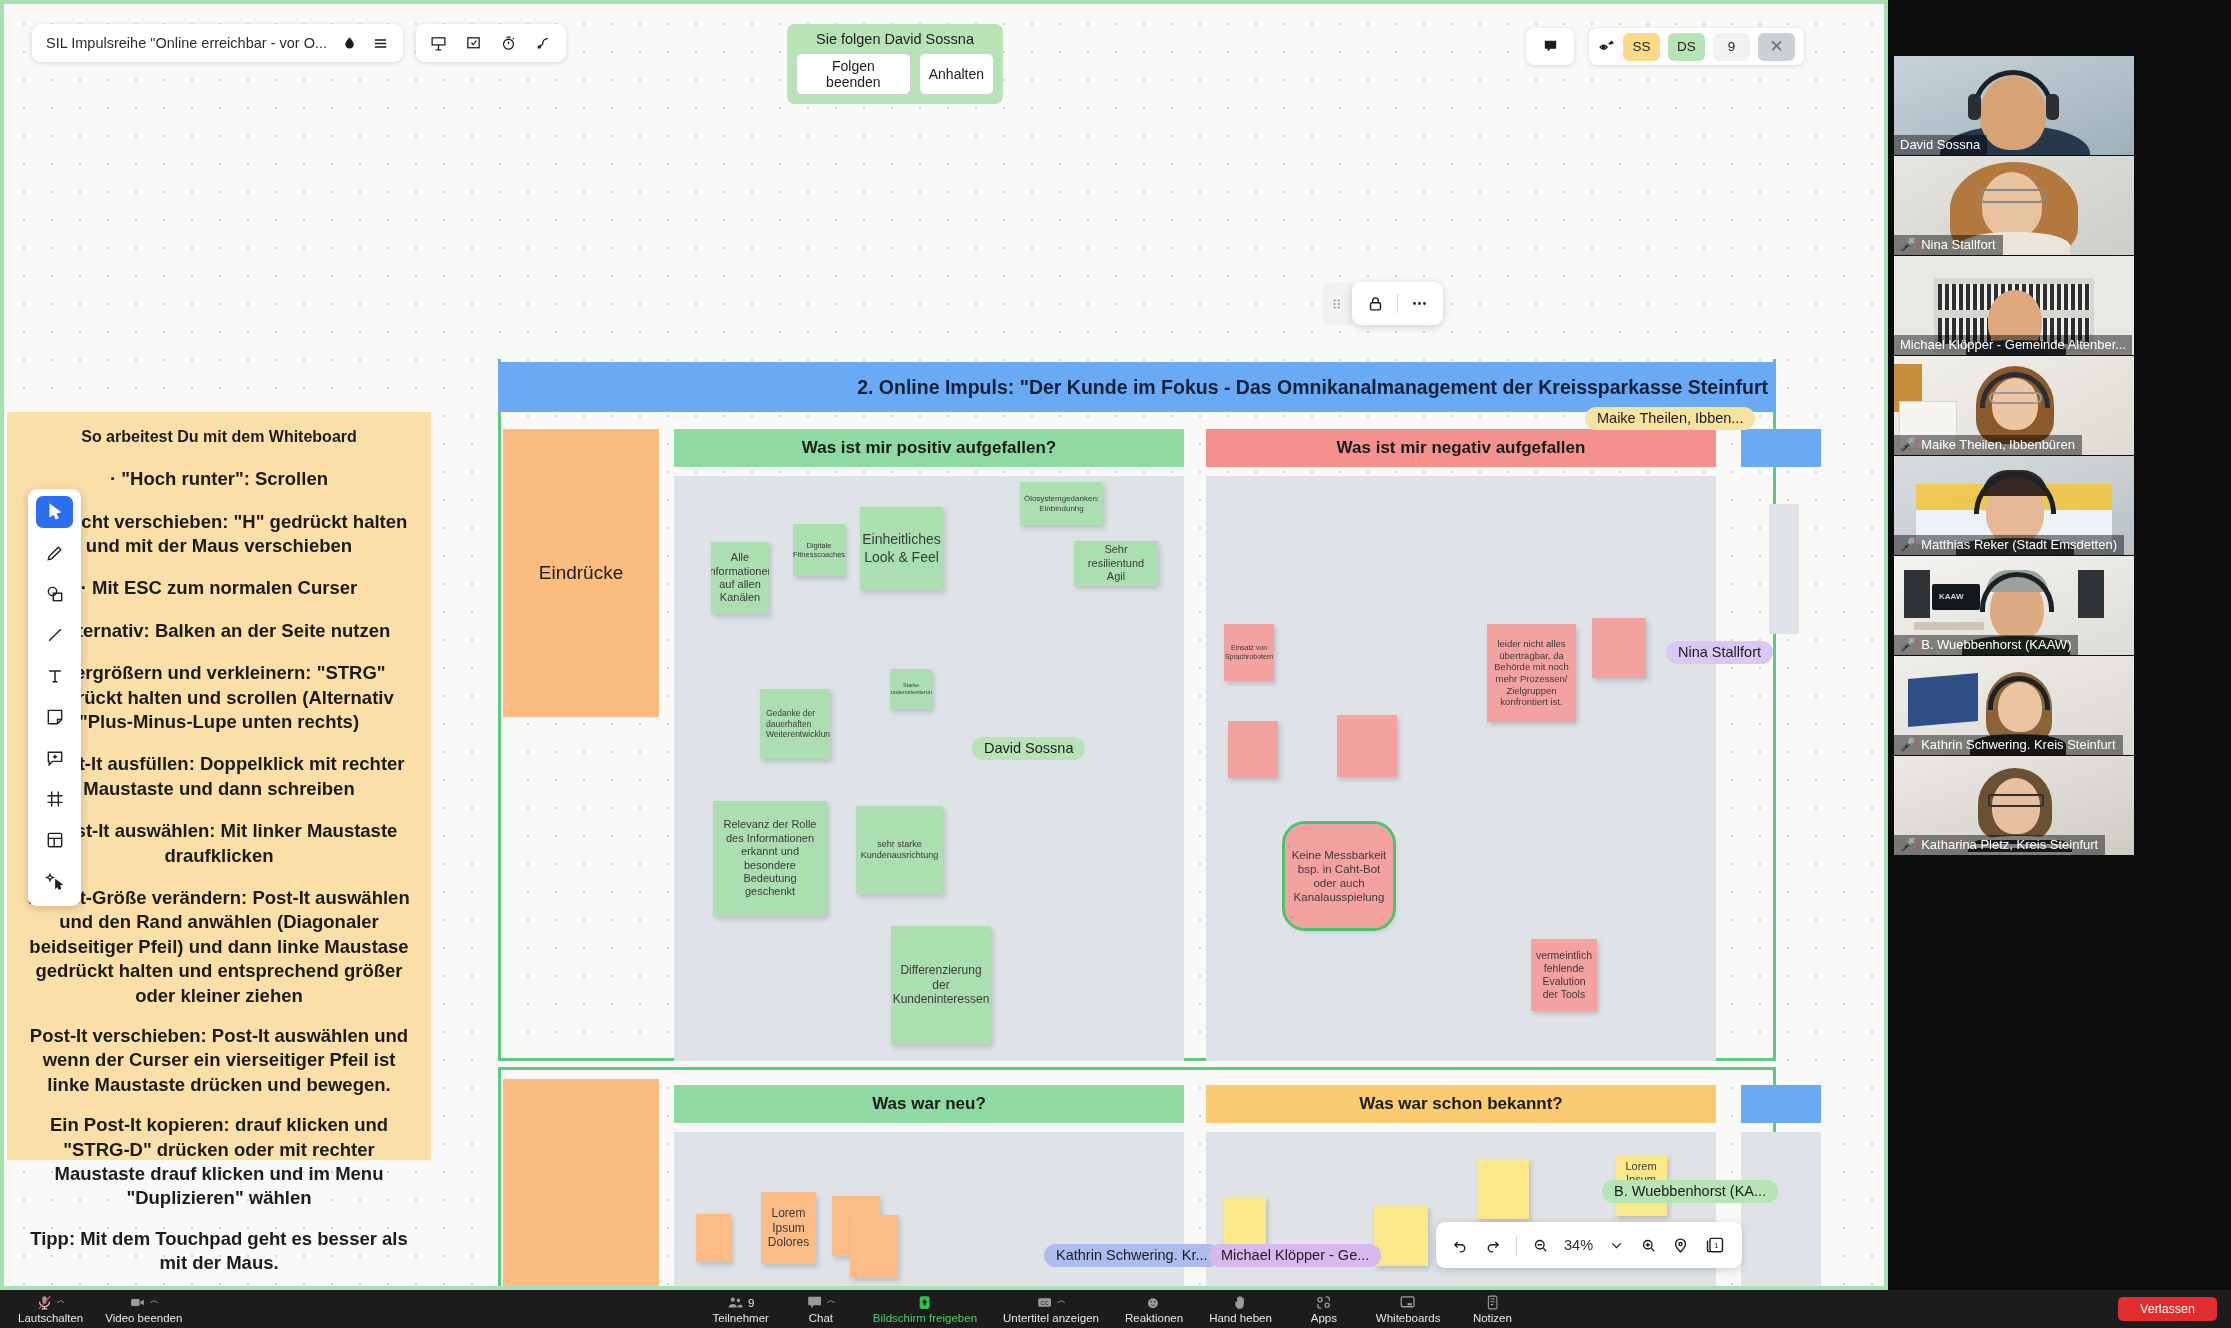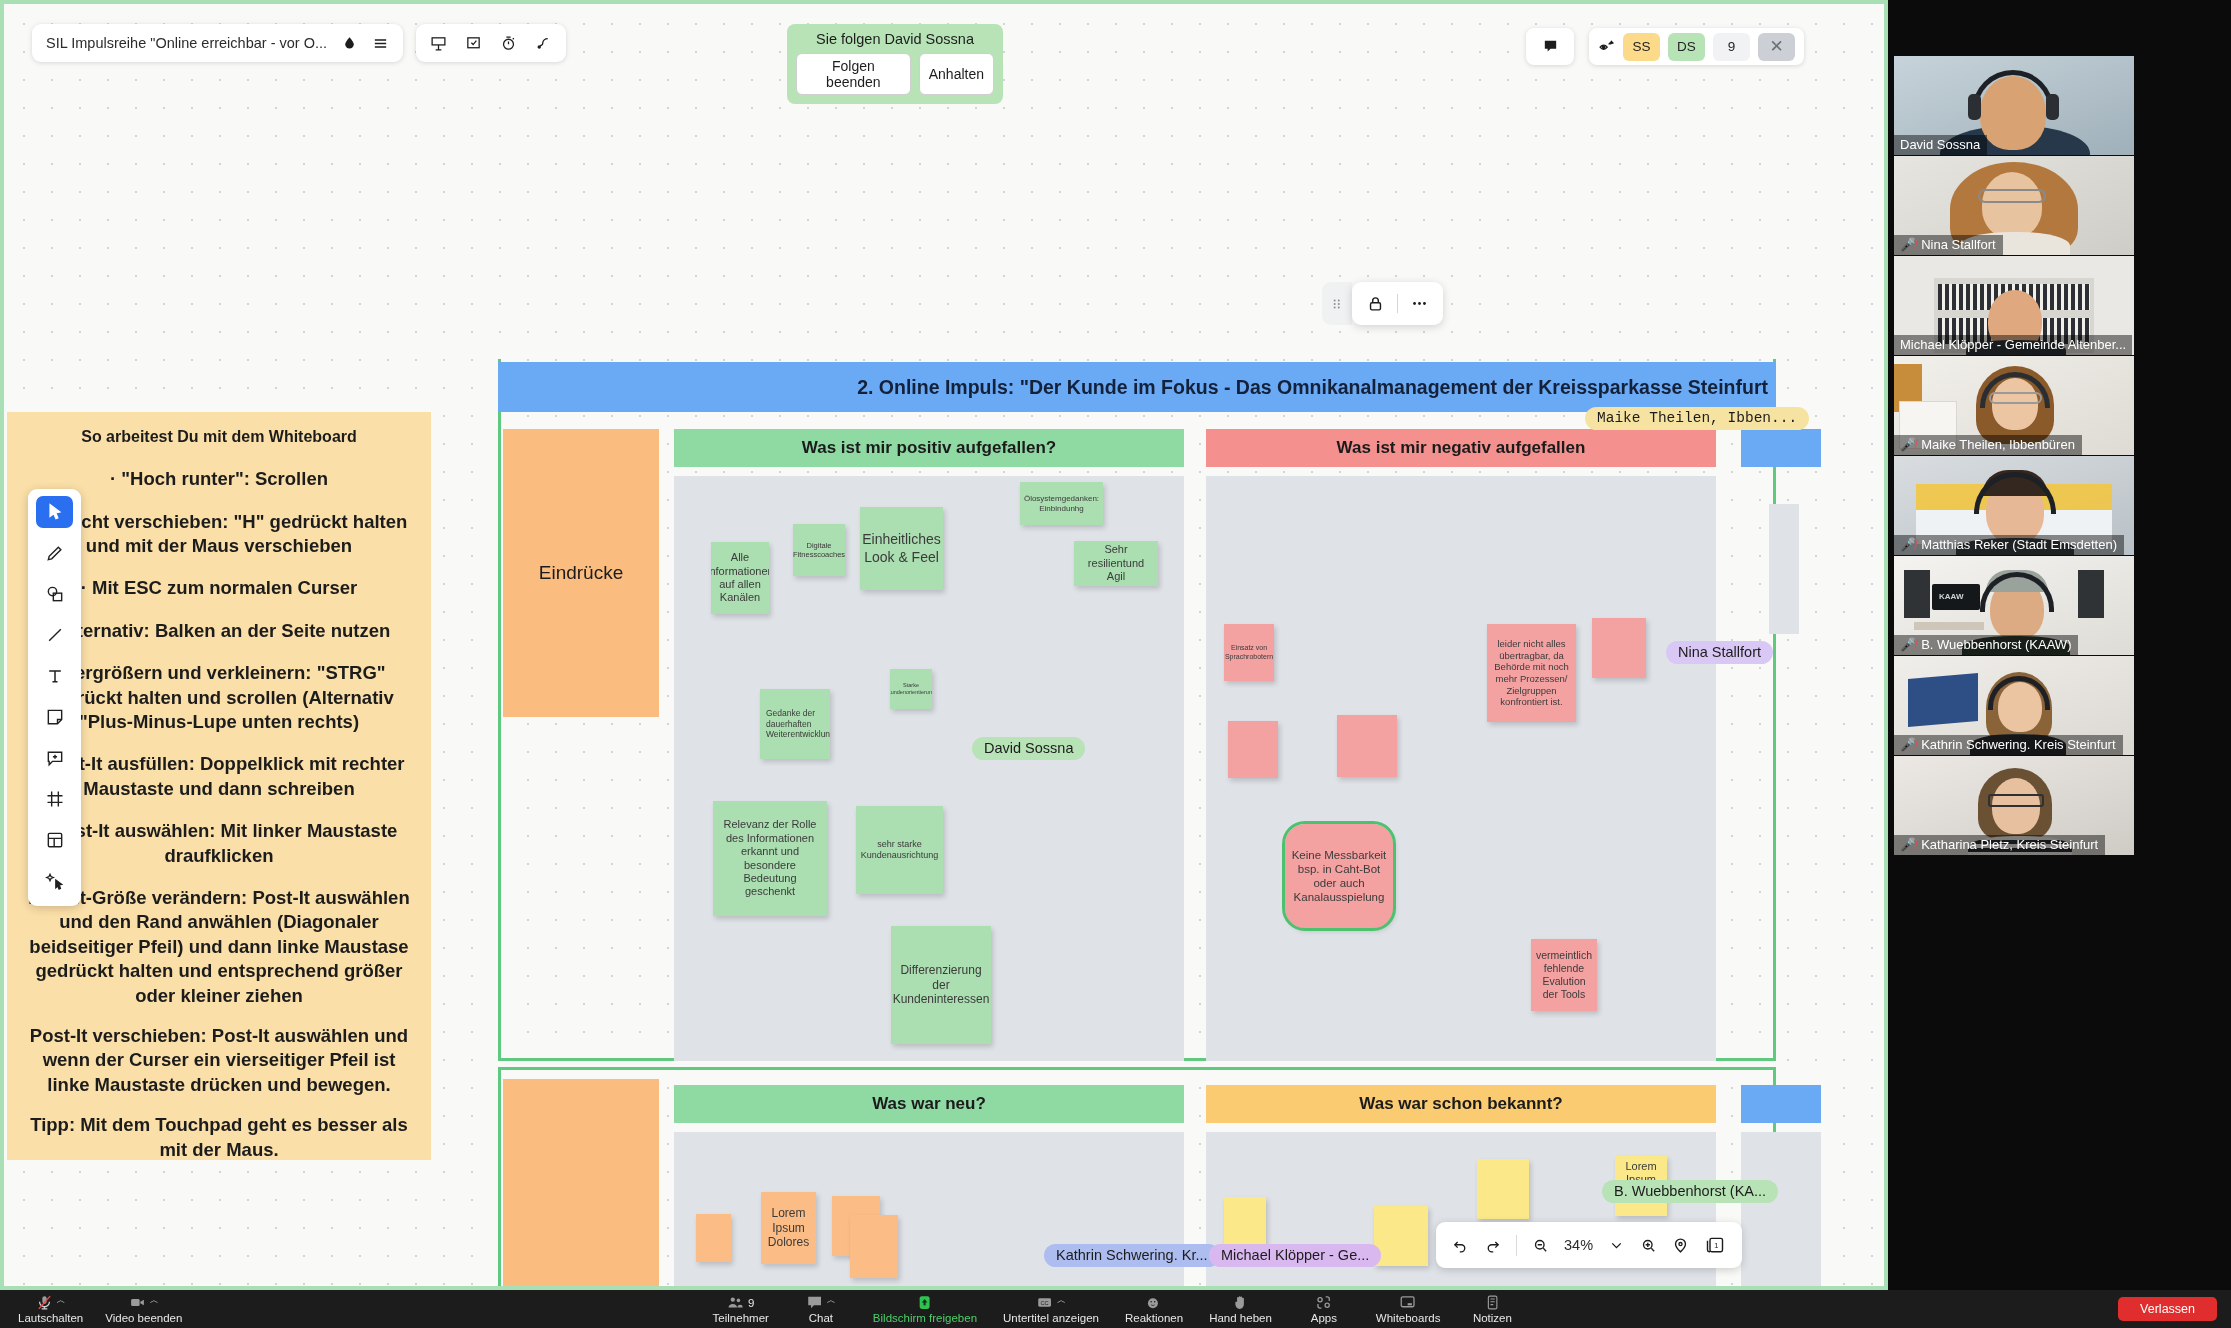--- a/index.html
+++ b/index.html
@@ -263,21 +263,21 @@
     <div class="postit pi-orange" style="left:692px;top:1210px;width:35px;height:48px;"></div>
     <div class="postit pi-orange" style="left:757px;top:1188px;width:55px;height:72px;font-size:12px;">Lorem Ipsum Dolores</div>
     <div class="postit pi-orange" style="left:828px;top:1192px;width:48px;height:60px;"></div>
     <div class="postit pi-orange" style="left:846px;top:1211px;width:48px;height:63px;"></div>
 
     <div class="postit pi-yellow" style="left:1220px;top:1193px;width:42px;height:48px;"></div>
     <div class="postit pi-yellow" style="left:1370px;top:1202px;width:54px;height:60px;"></div>
     <div class="postit pi-yellow" style="left:1473px;top:1155px;width:52px;height:60px;"></div>
     <div class="postit pi-yellow" style="left:1611px;top:1152px;width:52px;height:60px;font-size:11px;align-items:flex-start;">Lorem Ipsum Dolores</div>
 
-    <div class="cursor-tag" style="left:1581px;top:403px;background:#f7e3a1;font-family:Liberation Mono, monospace;">Maike Theilen, Ibben...</div>
+    <div class="cursor-tag" style="left:1581px;top:403px;background:#f7e3a1;">Maike Theilen, Ibben...</div>
     <div class="cursor-tag" style="left:968px;top:733px;background:#b7e3b6;">David Sossna</div>
     <div class="cursor-tag" style="left:1662px;top:637px;background:#d9c8f5;">Nina Stallfort</div>
     <div class="cursor-tag" style="left:1040px;top:1240px;background:#aebdf0;">Kathrin Schwering. Kr...</div>
     <div class="cursor-tag" style="left:1205px;top:1240px;background:#d9b8f0;">Michael Klöpper - Ge...</div>
     <div class="cursor-tag" style="left:1598px;top:1176px;background:#b7e3b6;">B. Wuebbenhorst (KA...</div>
 
     <div id="obj-chip">
       <div class="grip">
         <svg viewBox="0 0 24 24" style="width:14px;height:14px;fill:#8b8f95">
           <circle cx="8" cy="6" r="1.7"></circle>
@@ -310,20 +310,21 @@
       <div class="ttl">So arbeitest Du mit dem Whiteboard</div>
       <div class="bul">"Hoch runter": Scrollen</div>
       <div class="bul">Ansicht verschieben: "H" gedrückt halten und mit der Maus verschieben</div>
       <div class="bul">Mit ESC zum normalen Curser</div>
       <div class="bul">Alternativ: Balken an der Seite nutzen</div>
       <div class="bul">Vergrößern und verkleinern: "STRG" gedrückt halten und scrollen (Alternativ "Plus-Minus-Lupe unten rechts)</div>
       <div class="bul">Post-It ausfüllen: Doppelklick mit rechter Maustaste und dann schreiben</div>
       <div class="bul">Post-It auswählen: Mit linker Maustaste draufklicken</div>
       <div class="para">Post-It-Größe verändern: Post-It auswählen und den Rand anwählen (Diagonaler beidseitiger Pfeil) und dann  linke Maustase gedrückt halten und entsprechend größer oder kleiner ziehen</div>
       <div class="para">Post-It verschieben: Post-It auswählen und wenn der Curser ein vierseitiger Pfeil ist linke Maustaste drücken und bewegen.</div>
+      <div class="para">Ein Post-It kopieren: drauf klicken und "STRG-D" drücken oder mit rechter Maustaste drauf klicken und im Menu "Duplizieren" wählen</div>
       <div class="para">Tipp: Mit dem Touchpad geht es besser als mit der Maus.</div>
     </div>
 
     <div id="tool-palette">
       <div class="tool sel">
         <svg viewBox="0 0 24 24" fill="#fff" stroke="#fff" stroke-width="1.4">
             <path d="M6 3l12 9-5 1 2.5 6-2.4 1-2.6-6-4.5 3.5z" fill="#fff"></path>
           </svg>
       </div>
       <div class="tool">

